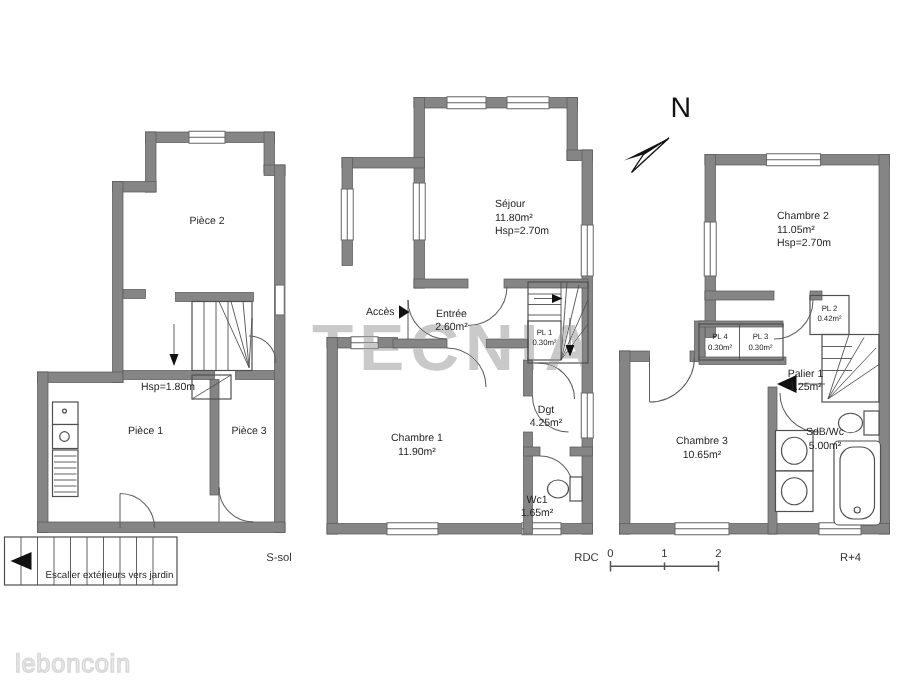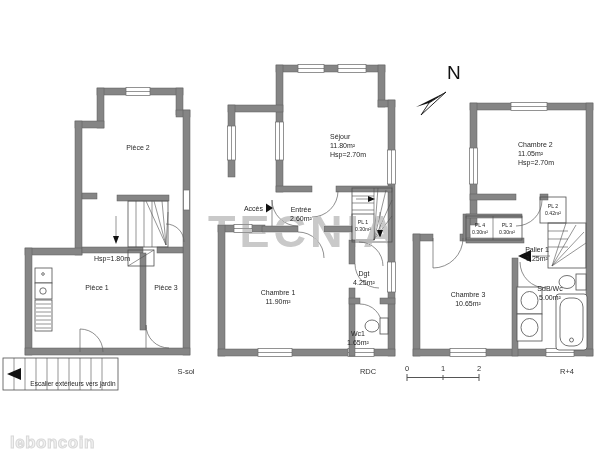--- a/index.html
+++ b/index.html
@@ -27,21 +27,21 @@
   .lbl.note { font-size:6.5px; }
   .north-n { position:absolute; z-index:3; font-size:19px; color:#111; font-weight:400; }
   .scale-num { position:absolute; z-index:3; font-size:7.5px; color:#333; transform:translateX(-50%); }
   .watermark {
     position:absolute; left:208px; top:207px; z-index:2;
     font-size:45px; font-weight:bold; letter-spacing:4px; color:#c9c9c9;
     mix-blend-mode:darken; transform:scaleY(0.97); transform-origin:top left;
   }
   .logo {
     position:absolute; left:10px; top:433px; z-index:3;
-    font-size:17px; font-weight:bold; letter-spacing:0.5px;
+    font-size:17px; font-weight:normal; letter-spacing:0.5px;
     color:#f1f1f1; -webkit-text-stroke:1px #d8d8d8;
   }
 </style>
 </head>
 <body>
 
 <div class="canvas">
 
   <svg class="plan-svg" width="613" height="460" viewBox="0 0 613 460">
 
@@ -344,21 +344,21 @@
     <span>11.90m²</span>
   </div>
   <div class="lbl" style="left:364px; top:269px;">
     <span>Dgt</span>
     <span>4.25m²</span>
   </div>
   <div class="lbl" style="left:358px; top:329px;">
     <span>Wc1</span>
     <span>1.65m²</span>
   </div>
-  <div class="lbl floor" style="left:368px; top:367px;">
+  <div class="lbl floor" style="left:391px; top:367px;">
     <span>RDC</span>
   </div>
 
   <div class="lbl leftal" style="left:518px; top:140px;">
     <span>Chambre 2</span>
     <span>11.05m²</span>
     <span>Hsp=2.70m</span>
   </div>
   <div class="lbl tiny" style="left:553px; top:203px;">
     <span>PL 2</span>

